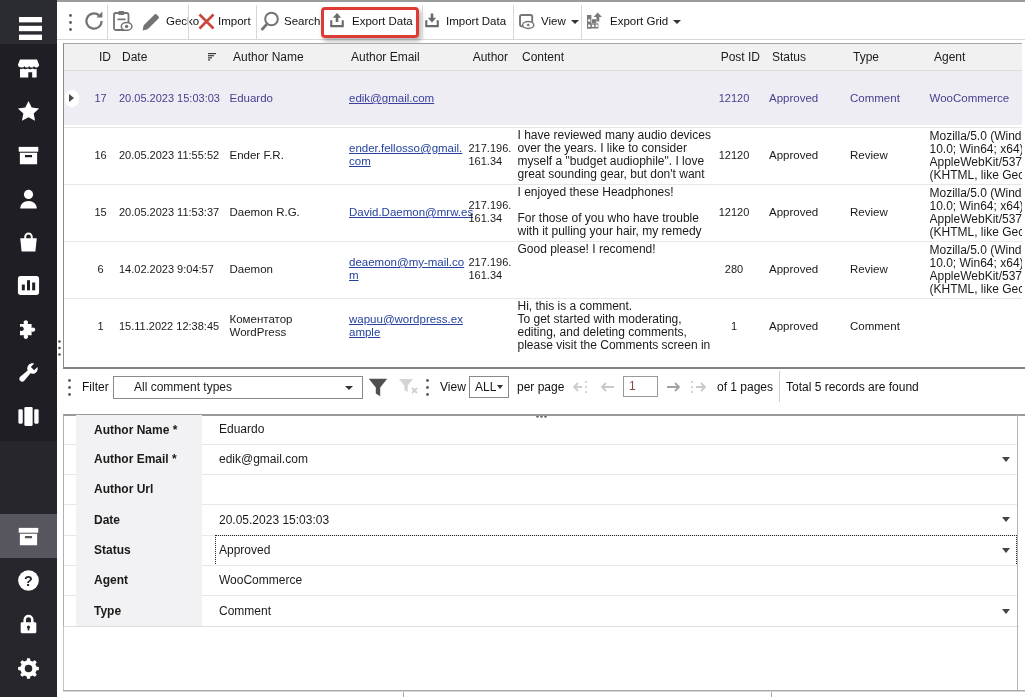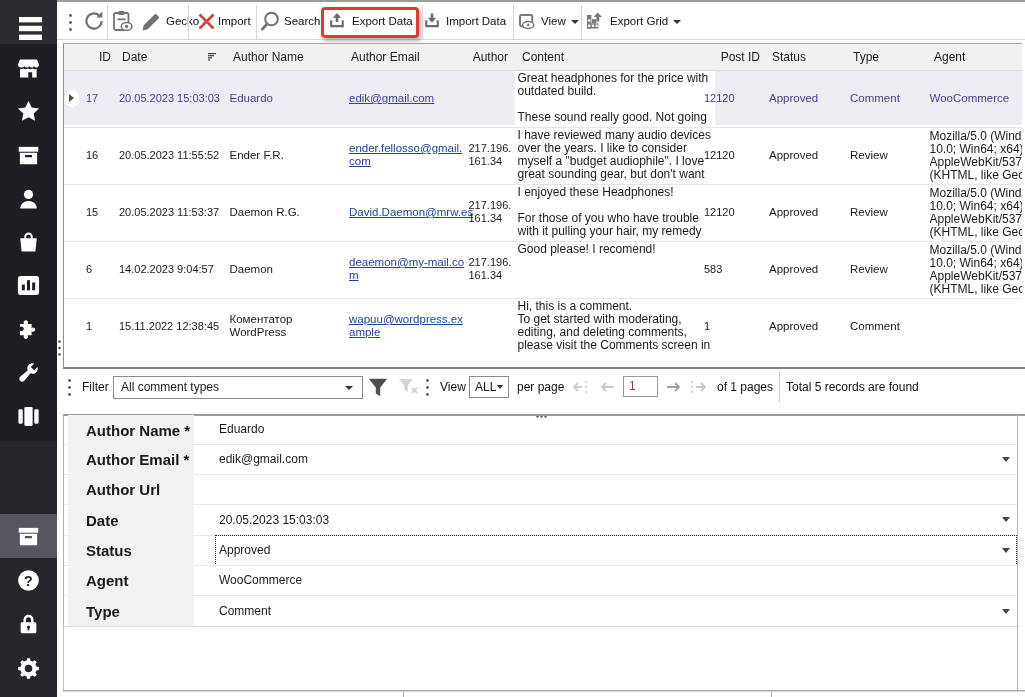--- a/index.html
+++ b/index.html
@@ -23,37 +23,37 @@
 #redbox{left:321px;top:7px;width:98px;height:31px;border:3px solid #dc3c33;border-radius:4px;box-shadow:2px 3px 4px rgba(110,110,110,.55)}
 .caret{display:inline-block;width:0;height:0;border-left:4px solid transparent;border-right:4px solid transparent;border-top:4px solid #333;vertical-align:middle;margin-left:5px}
 
 #grid{left:63px;top:43px;width:959px;height:324px;border-left:1px solid #8c8c8c;border-top:1px solid #a8a8a8;overflow:hidden}
 #ghead{left:0;top:0;width:959px;height:26px;background:#f1f1f1;font-size:12px;color:#1b1b1b}
 #ghead span{position:absolute;top:50%;transform:translateY(-50%);white-space:nowrap}
 .grow{left:0;width:959px;height:54px;background:#fff;font-size:11.5px}
 .gsep{left:0;width:959px;height:1px;background:#e7e7e7}
 .cell{position:absolute;white-space:nowrap}
 .cc{top:50%;transform:translateY(-50%)}
-.num{text-align:left;font-size:11px}
+.num{text-align:center;font-size:11px}
 .dt{font-size:11px}
 .link{color:#26429e;text-decoration:underline}
 .sel{background:#eeedf3;color:#47408f}
 .sel .link{color:#3c3f9f}
 .content{left:450.5px;width:200.5px;height:54px;overflow:hidden;line-height:13px;padding:0.5px 0 0 3px;font-size:12px}
 .agent{left:865.5px;width:94px;overflow:hidden;line-height:13px;font-size:12px;top:1.5px;white-space:nowrap}
 #gbot{left:63px;top:367px;width:962px;height:2px;background:#828282}
 
 #fbar{left:63px;top:369px;width:962px;height:45px;background:#fff;font-size:12.5px}
 .fbox{border:1px solid #8a8a8a;background:#fff}
 .ftext{top:369px;height:37px;line-height:37px;font-size:12px;color:#111;white-space:nowrap}
 
 #ptop{left:63px;top:414px;width:962px;height:1.5px;background:#9a9a9a}
 #panel{left:63px;top:415px;width:955px;height:212px;border-left:1px solid #b0b0b0;border-right:1px solid #b5b5b5}
 .prow{left:0;width:953px;height:30px}
-.plab{position:absolute;left:4px;top:0;width:126px;height:30px;background:#f2f1f3;font-weight:bold;font-size:15px}
+.plab{position:absolute;left:12px;top:0;width:126px;height:30px;background:#f2f1f3;font-weight:bold;font-size:12px}
 .plab span{position:absolute;left:18px;top:50%;transform:translateY(-50%);white-space:nowrap}
 .pval{position:absolute;left:155px;top:50%;transform:translateY(-50%);font-size:12px;white-space:nowrap}
 .psep{position:absolute;left:0;width:953px;height:1px;background:#e8e8e8}
 .pcaret{position:absolute;left:938px;top:12px;width:0;height:0;border-left:4.5px solid transparent;border-right:4.5px solid transparent;border-top:5px solid #444}
 #pbot{left:63px;top:626px;width:956px;height:1px;background:#ddd}
 #botline{left:63px;top:689.5px;width:962px;height:2.5px;background:#a8a8a8;border-bottom:1px solid #d5d5d5}
 </style>
 </head>
 <body>
 <div class="abs" id="topline"></div>
@@ -266,21 +266,20 @@
   </div>
   <div class="abs gsep" style="top:26px;background:#dcdcdc"></div>
 
   <div class="abs grow sel" style="top:27px">
     <div class="cell" style="left:1px;top:19px;width:14px;height:17px;background:#fff;border-radius:7px"></div>
       <div class="cell" style="left:5px;top:23px;width:0;height:0;border-top:4.5px solid transparent;border-bottom:4.5px solid transparent;border-left:5.5px solid #4a4a4a"></div>
     <div class="cell cc num" style="left:22px;width:29px">17</div>
     <div class="cell cc dt" style="left:55px">20.05.2023 15:03:03</div>
     <div class="cell cc" style="left:165.5px">Eduardo</div>
     <div class="cell cc link" style="left:285px">edik@gmail.com</div>
-    <div class="cell content" style="background:#fff;color:#1a1a1a">Great headphones for the price with<br>outdated build.<br>&nbsp;<br>These sound really good. Not going</div>
     <div class="cell cc num" style="left:640px;width:60px">12120</div>
     <div class="cell cc" style="left:705px">Approved</div>
     <div class="cell cc" style="left:786px">Comment</div>
     <div class="cell cc" style="left:865.5px">WooCommerce</div>
   </div>
   <div class="abs gsep" style="top:82.5px"></div>
 
   <div class="abs grow" style="top:84px">
     <div class="cell cc num" style="left:22px;width:29px">16</div>
     <div class="cell cc dt" style="left:55px">20.05.2023 11:55:52</div>
@@ -309,21 +308,21 @@
   </div>
   <div class="abs gsep" style="top:196.5px"></div>
 
   <div class="abs grow" style="top:198px">
     <div class="cell cc num" style="left:22px;width:29px">6</div>
     <div class="cell cc dt" style="left:55px">14.02.2023 9:04:57</div>
     <div class="cell cc" style="left:165.5px">Daemon</div>
     <div class="cell cc link" style="left:285px;line-height:13px">deaemon@my-mail.co<br>m</div>
     <div class="cell cc dt" style="left:404.5px;line-height:13px">217.196.<br>161.34</div>
     <div class="cell content">Good please! I recomend!</div>
-    <div class="cell cc num" style="left:640px;width:60px">583</div>
+    <div class="cell cc num" style="left:640px;width:60px">280</div>
     <div class="cell cc" style="left:705px">Approved</div>
     <div class="cell cc" style="left:786px">Review</div>
     <div class="cell agent">Mozilla/5.0 (Windows NT<br>10.0; Win64; x64)<br>AppleWebKit/537.36<br>(KHTML, like Gecko)</div>
   </div>
   <div class="abs gsep" style="top:253.5px"></div>
 
   <div class="abs grow" style="top:255px">
     <div class="cell cc num" style="left:22px;width:29px">1</div>
     <div class="cell cc dt" style="left:55px">15.11.2022 12:38:45</div>
     <div class="cell cc" style="left:165.5px;line-height:13px">Коментатор<br>WordPress</div>
@@ -340,21 +339,21 @@
 <div class="abs" style="left:68px;top:379px;width:3px;height:17px">
   <svg width="3" height="17">
       <g fill="#5a5a5a">
         <circle cx="1.5" cy="1.5" r="1.4"></circle>
         <circle cx="1.5" cy="8.5" r="1.4"></circle>
         <circle cx="1.5" cy="15.5" r="1.4"></circle>
       </g>
     </svg>
 </div>
 <div class="abs ftext" style="left:82px">Filter</div>
-<div class="abs fbox" style="left:113px;top:376px;width:250px;height:23px;line-height:21px;font-size:12px;padding-left:7px">All comment types
+<div class="abs fbox" style="left:113px;top:376px;width:250px;height:23px;line-height:21px;font-size:12px;padding-left:20px">All comment types
   <div style="position:absolute;right:9px;top:9px;width:0;height:0;border-left:4px solid transparent;border-right:4px solid transparent;border-top:4.5px solid #333"></div>
 </div>
 <div class="abs" style="left:368px;top:377.5px;width:20px;height:19px">
   <svg viewBox="0 0 20 19">
       <path d="M.8.8h18.4l-7 8.6v8.8l-4.4-2.8V9.4z" fill="#4f4f4f"></path>
     </svg>
 </div>
 <div class="abs" style="left:398px;top:378px;width:21px;height:18px">
   <svg viewBox="0 0 21 18">
       <path d="M1 1h14l-5.3 6.5V14l-3.4-2V7.5z" fill="#d4d4d4"></path>

